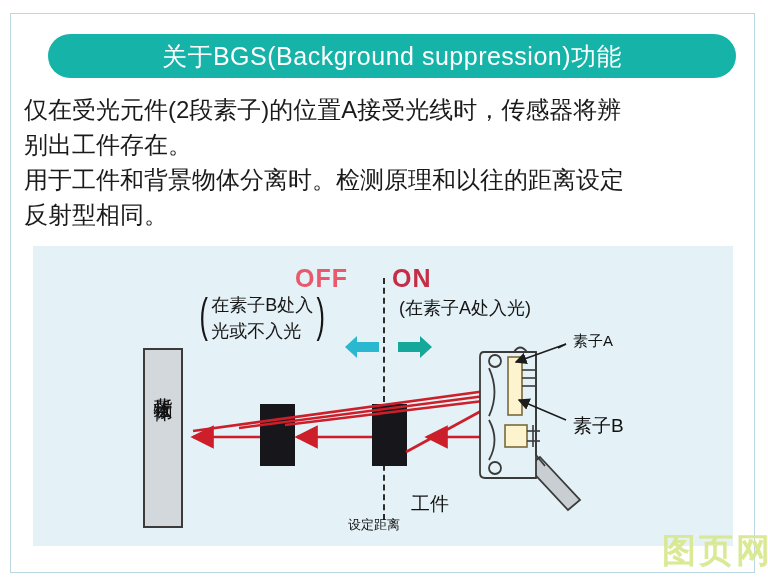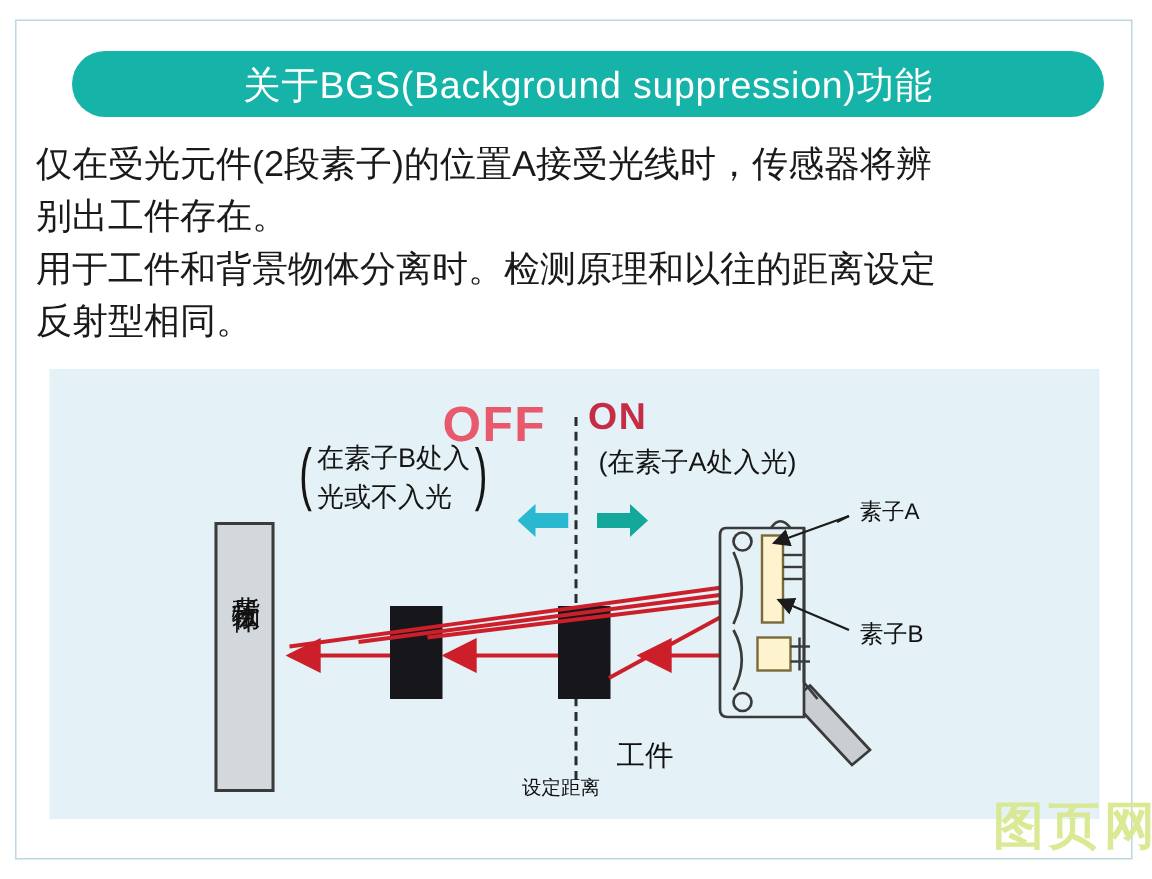--- a/index.html
+++ b/index.html
@@ -69,21 +69,21 @@
     width: 700px;
     height: 300px;
     background: #e4f1f6;
     overflow: hidden;
   }
   .d { position: absolute; }
 
   
   #label-off {
     left: 295px; top: 264px;
-    font-size: 33px; font-weight: bold;
+    font-size: 25px; font-weight: bold;
     color: #e8596c; letter-spacing: 1px;
   }
   #label-on {
     left: 392px; top: 264px;
     font-size: 25px; font-weight: bold;
     color: #c52d47; letter-spacing: 1px;
   }
 
   
   #note-off {
@@ -167,21 +167,21 @@
     font-size: 13px; color: #111111; white-space: nowrap;
   }
 
   
   #label-elem-a {
     left: 573px; top: 332px;
     font-size: 15px; color: #111111; white-space: nowrap;
   }
   #label-elem-b {
     left: 573px; top: 413px;
-    font-size: 16px; color: #111111; white-space: nowrap;
+    font-size: 19px; color: #111111; white-space: nowrap;
   }
 
   
   #beams-svg, #sensor-svg, #callout-svg {
     position: absolute;
     left: 0; top: 0;
     width: 768px; height: 586px;
     pointer-events: none;
   }
 

